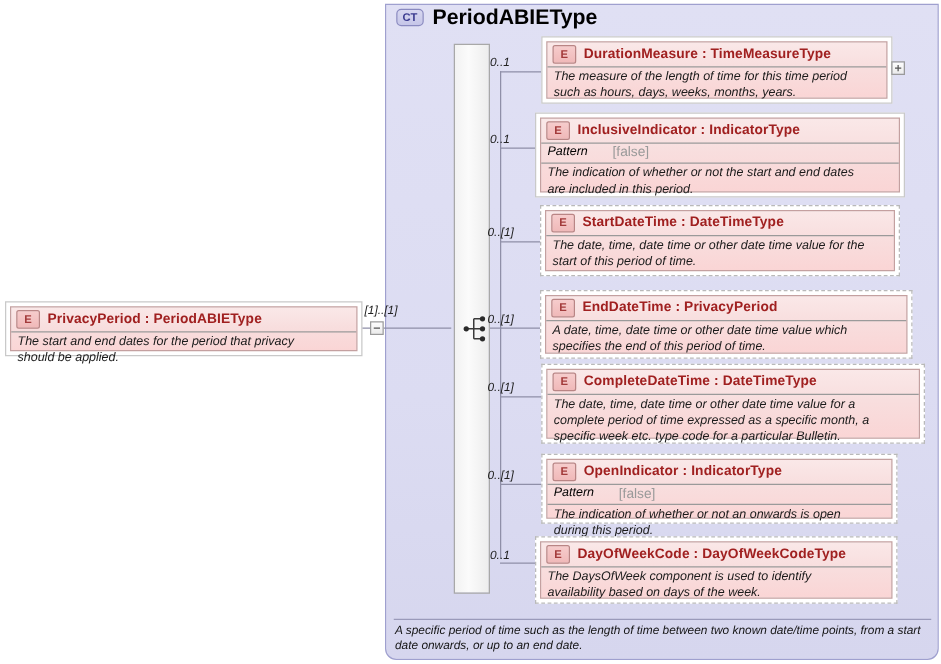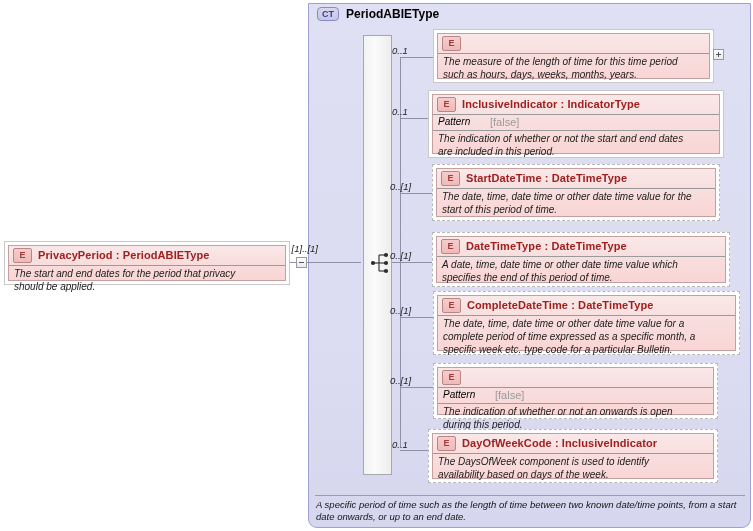--- a/index.html
+++ b/index.html
@@ -84,21 +84,21 @@
   .ctbadge{
     display:inline-block;
     padding:1px 4px;
     font-size:9px;font-weight:bold;
     color:#3b3b8f;
     background:linear-gradient(to bottom,#d7d7f0,#c6c6e8);
     border:1px solid #8a8ac0;
     border-radius:4px;
     margin-right:7px;
   }
-  .cttitle{font-size:12px;font-weight:bold;color:#000;}
+  .cttitle{font-size:17px;font-weight:bold;color:#000;}
   .ctdoc{
     position:absolute;
     font-size:9.5px;font-style:italic;color:#151515;
     line-height:1.3;
   }
   .ctdocsep{position:absolute;height:1px;background:#9a9aba;}
 
   
   .hline{position:absolute;height:1px;background:#8f8fa8;}
   .vline{position:absolute;width:1px;background:#8f8fa8;}
@@ -181,20 +181,21 @@
 
   <div class="vline" style="left:400px;top:57px;height:390px;"></div>
   <div class="hline" style="left:392px;top:262px;width:9px;"></div>
 
   <div class="hline" style="left:400px;top:57px;width:33px;"></div>
   <div class="card" style="left: 392px; top: 45px; width: 0px; transform: translateX(-100%);">0..1</div>
   <div class="enode solid" style="left:433px;top:29px;width:281px;height:54px;">
     <div class="inner" style="height:100%;">
       <div class="erow">
         <span class="ebadge">E</span>
+        <span class="etitle">DurationMeasure : TimeMeasureType</span>
       </div>
       <div class="sep"></div>
       <div class="edoc">The measure of the length of time for this time period such as hours, days, weeks, months, years.</div>
     </div>
   </div>
   <div class="tog plus" style="left:713px;top:49px;"></div>
 
   <div class="hline" style="left:400px;top:118px;width:28px;"></div>
   <div class="card" style="left: 392px; top: 106px; width: 0px; transform: translateX(-100%);">0..1</div>
   <div class="enode solid" style="left:428px;top:90px;width:296px;height:68px;">
@@ -225,21 +226,21 @@
       <div class="edoc">The date, time, date time or other date time value for the start of this period of time.</div>
     </div>
   </div>
 
   <div class="hline" style="left:400px;top:262px;width:32px;"></div>
   <div class="card" style="left: 390px; top: 250px; width: 0px; transform: translateX(-100%);">0..[1]</div>
   <div class="enode dashed" style="left:432px;top:232px;width:298px;height:55px;">
     <div class="inner" style="height:100%;">
       <div class="erow">
         <span class="ebadge">E</span>
-        <span class="etitle">DateTimeType : DateTimeType</span>
+        <span class="etitle">EndDateTime : PrivacyPeriod</span>
       </div>
       <div class="sep"></div>
       <div class="edoc">A date, time, date time or other date time value which specifies the end of this period of time.</div>
     </div>
   </div>
 
   <div class="hline" style="left:400px;top:317px;width:33px;"></div>
   <div class="card" style="left: 390px; top: 305px; width: 0px; transform: translateX(-100%);">0..[1]</div>
   <div class="enode dashed" style="left:433px;top:291px;width:307px;height:64px;">
     <div class="inner" style="height:100%;">
@@ -251,37 +252,38 @@
       <div class="edoc">The date, time, date time or other date time value for a complete period of time expressed as a specific month, a specific week etc. type code for a particular Bulletin.</div>
     </div>
   </div>
 
   <div class="hline" style="left:400px;top:387px;width:33px;"></div>
   <div class="card" style="left: 390px; top: 375px; width: 0px; transform: translateX(-100%);">0..[1]</div>
   <div class="enode dashed" style="left:433px;top:363px;width:285px;height:56px;">
     <div class="inner" style="height:100%;">
       <div class="erow">
         <span class="ebadge">E</span>
+        <span class="etitle">OpenIndicator : IndicatorType</span>
       </div>
       <div class="sep"></div>
       <div class="facet">
         <span class="fname">Pattern</span>
         <span class="fval">[false]</span>
       </div>
       <div class="sep"></div>
       <div class="edoc">The indication of whether or not an onwards is open during this period.</div>
     </div>
   </div>
 
   <div class="hline" style="left:400px;top:450px;width:28px;"></div>
   <div class="card" style="left: 392px; top: 439px; width: 0px; transform: translateX(-100%);">0..1</div>
   <div class="enode dashed" style="left:428px;top:429px;width:290px;height:54px;">
     <div class="inner" style="height:100%;">
       <div class="erow">
         <span class="ebadge">E</span>
-        <span class="etitle">DayOfWeekCode : InclusiveIndicator</span>
+        <span class="etitle">DayOfWeekCode : DayOfWeekCodeType</span>
       </div>
       <div class="sep"></div>
       <div class="edoc">The DaysOfWeek component is used to identify availability based on days of the week.</div>
     </div>
   </div>
 
 </div>
 
 </body></html>

